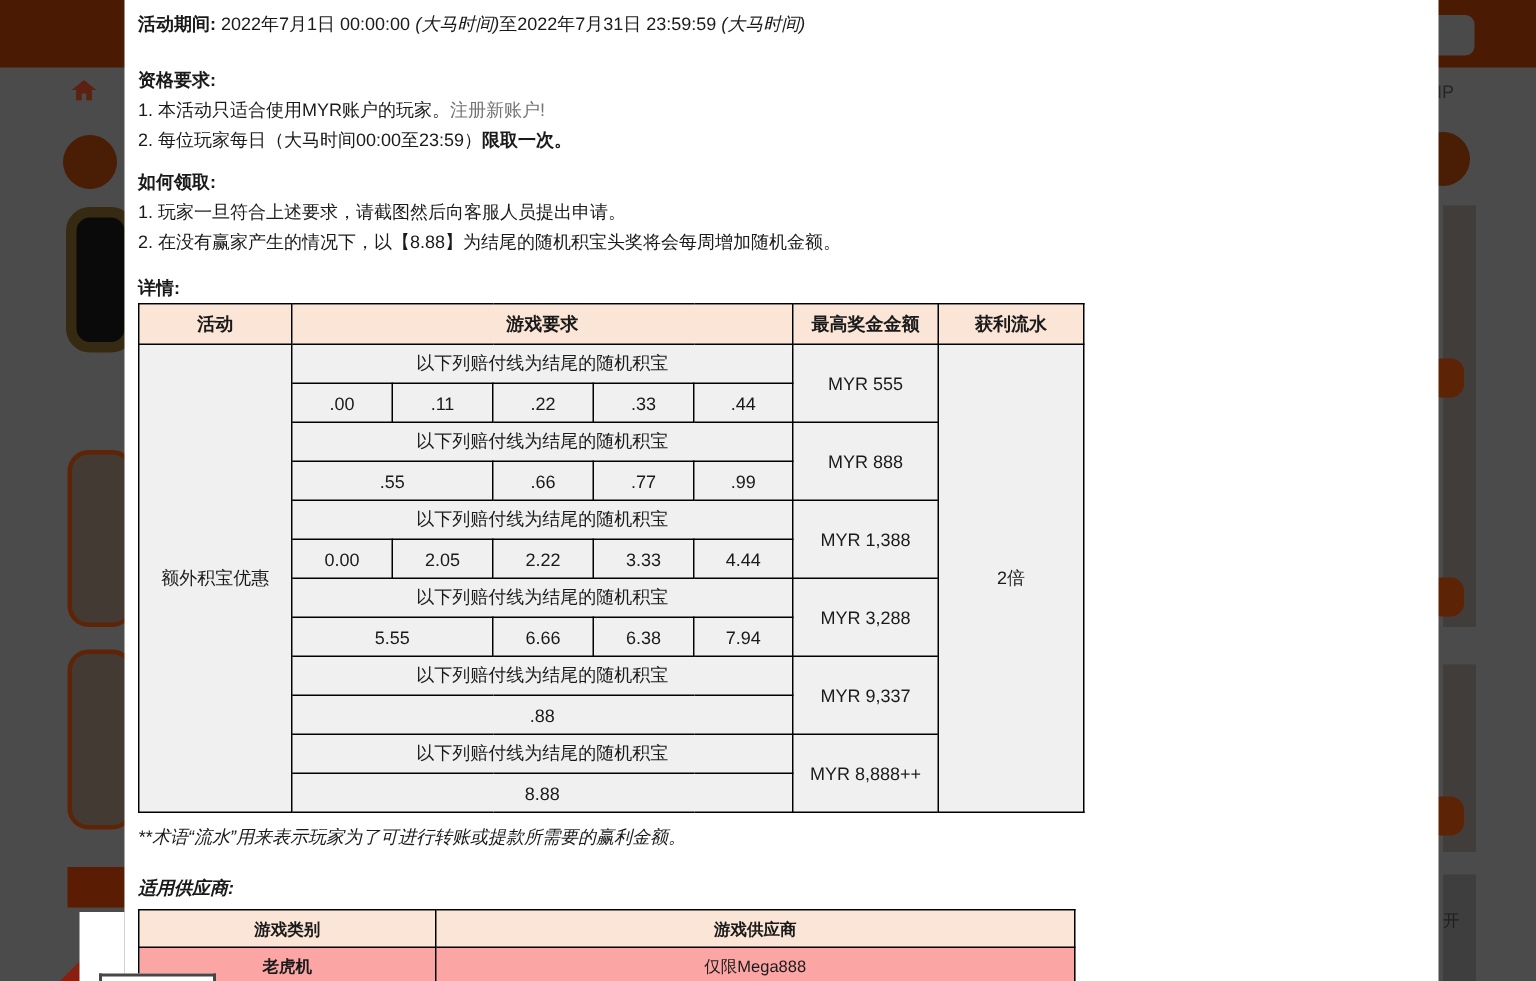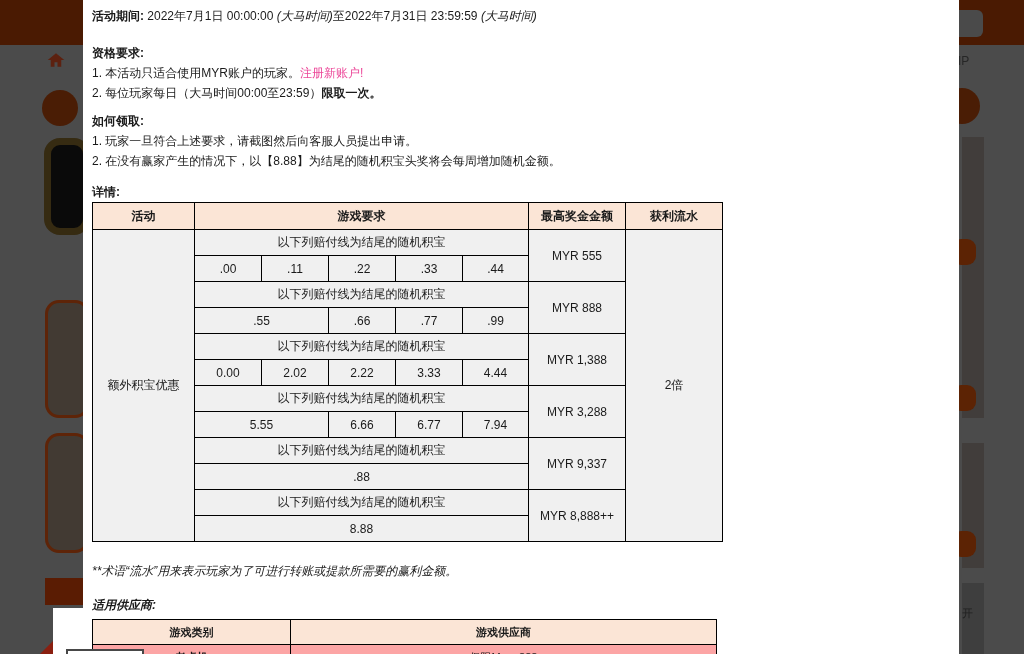--- a/index.html
+++ b/index.html
@@ -39,31 +39,31 @@
     position:absolute; left:83px; top:0; width:876px; height:654px;
     background:#ffffff; z-index:2; padding:0 0 0 9px; font-size:12px;
   }
   .line { line-height:20px; white-space:nowrap; }
   .b { font-weight:bold; }
   .it { font-style:italic; }
   .period { margin-top:6px; }
   .sec-elig { margin-top:17px; }
   .sec-how { margin-top:8px; }
   .sec-det { margin-top:14px; line-height:14px; }
-  a.reg-link { color:#ec4899; text-decoration:none; cursor:pointer;text-align:right; }
+  a.reg-link { color:#737373; text-decoration:none; cursor:pointer;text-align:right; }
 
   table { border-collapse:collapse; table-layout:fixed; }
   .main-tbl { width:630px; margin-top:3px; }
   .main-tbl th, .main-tbl td {
     border:1px solid #000; text-align:center; vertical-align:middle;
     font-size:12px; padding:0; overflow:hidden;
   }
   .main-tbl th { background:#fbe5d6; height:27px; font-weight:bold;margin-top:32px; }
   .main-tbl td { background:#f0f0f0; height:26px; }
-  .footnote { margin-top:21px; font-style:italic; line-height:16px; }
+  .footnote { margin-top:8px; font-style:italic; line-height:16px; }
   .sec-prov { margin-top:16px;font-style:italic; }
   .prov-tbl { width:624px; margin-top:4px; }
   .prov-tbl th, .prov-tbl td {
     border:1px solid #000; text-align:center; vertical-align:middle;
     font-size:11px; padding:0; height:25px;
   }
   .prov-tbl th { background:#fbe5d6; font-weight:bold; }
   .prov-tbl td { background:#fca5a5; font-weight:bold; }
   .prov-tbl td.prov-val { font-weight:normal; }
 </style>
@@ -151,33 +151,33 @@
       <td>.66</td>
       <td>.77</td>
       <td>.99</td>
     </tr>
     <tr>
       <td colspan="5">以下列赔付线为结尾的随机积宝</td>
       <td rowspan="2">MYR 1,388</td>
     </tr>
     <tr>
       <td>0.00</td>
-      <td>2.02</td>
+      <td>2.05</td>
       <td>2.22</td>
       <td>3.33</td>
       <td>4.44</td>
     </tr>
     <tr>
       <td colspan="5">以下列赔付线为结尾的随机积宝</td>
       <td rowspan="2">MYR 3,288</td>
     </tr>
     <tr>
       <td colspan="2">5.55</td>
       <td>6.66</td>
-      <td>6.77</td>
+      <td>6.38</td>
       <td>7.94</td>
     </tr>
     <tr>
       <td colspan="5">以下列赔付线为结尾的随机积宝</td>
       <td rowspan="2">MYR 9,337</td>
     </tr>
     <tr>
       <td colspan="5">.88</td>
     </tr>
     <tr>

